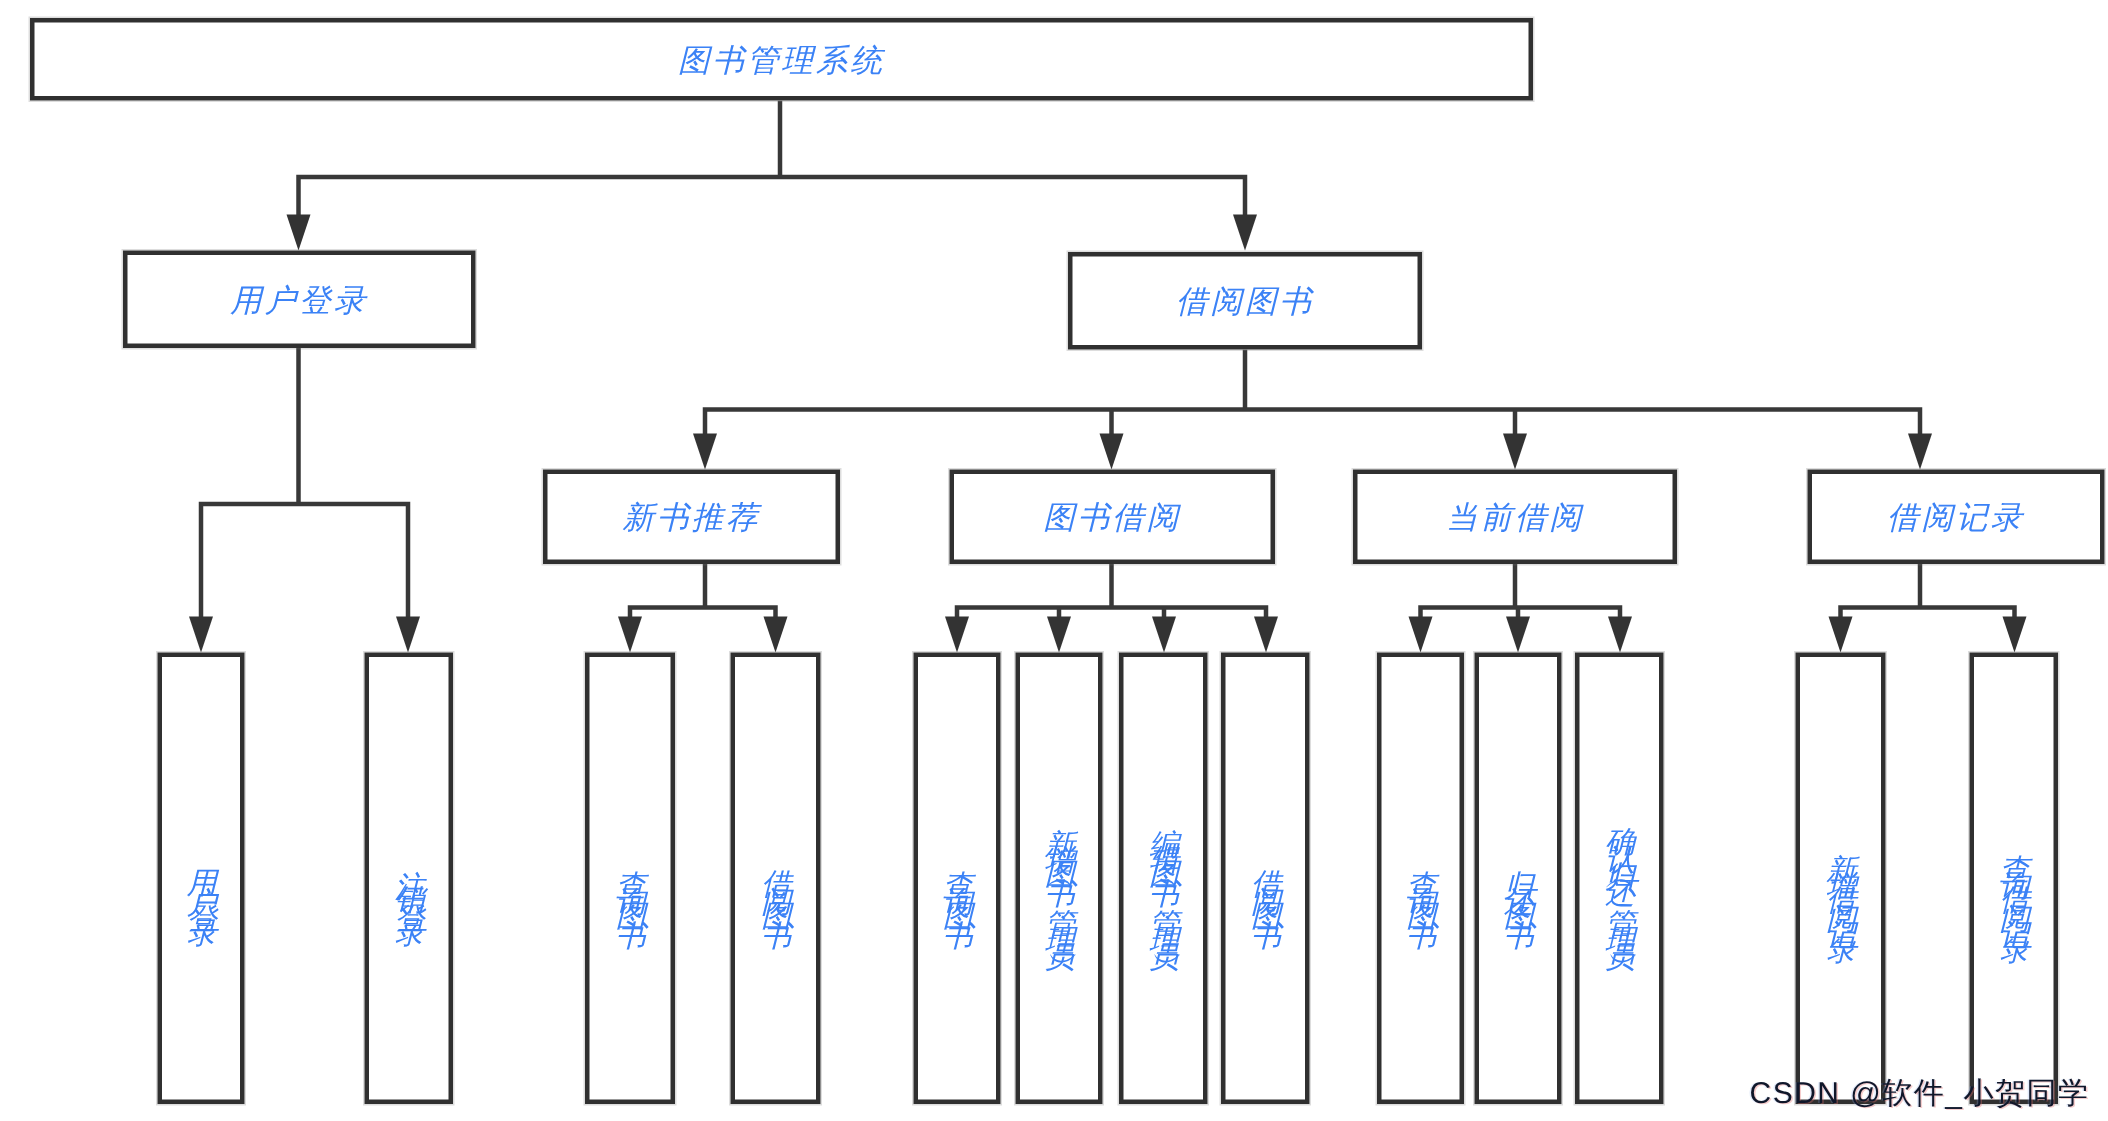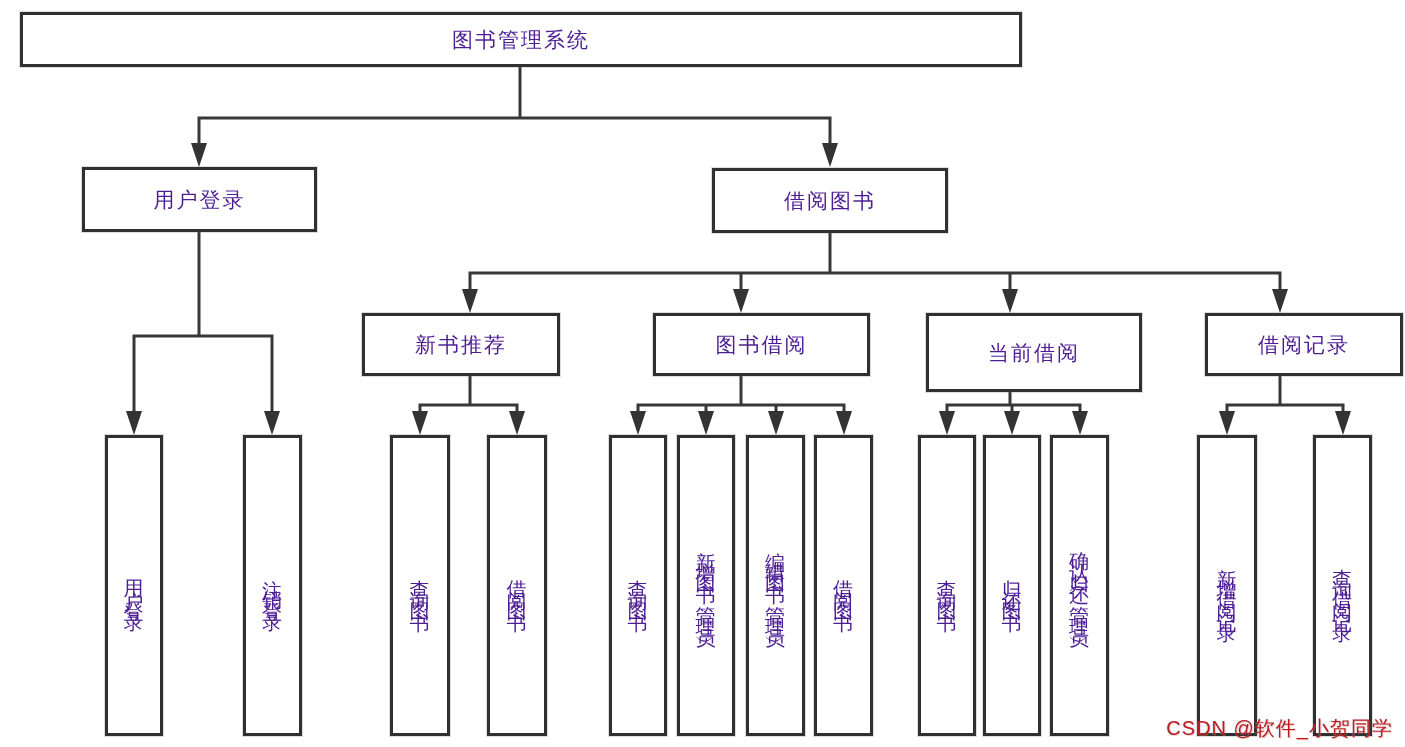--- a/index.html
+++ b/index.html
@@ -26,43 +26,44 @@
     stroke: none;
   }
   .box {
     position: absolute;
     box-sizing: border-box;
     border: 3px solid #303030;
     background: #ffffff;
     display: flex;
     align-items: center;
     justify-content: center;
-    color: #4c1d95;
+    color: #3b82f6;
     z-index: 1;
     box-shadow: 0 0 0 1px rgba(120,120,120,0.25);
+    font-style: italic;
   }
   .box.h {
     font-size: 21px;
     letter-spacing: 2px;
     white-space: nowrap;
   }
   .box.v {
     writing-mode: vertical-rl;
     text-orientation: mixed;
     font-size: 20px;
     letter-spacing: 11px;
     line-height: 1;
   }
   .watermark {
     position: absolute;
     right: 12px;
     bottom: 5px;
     font-size: 20px;
     letter-spacing: 1px;
-    color: #b91c1c;
+    color: #0f172a;
     text-shadow: 1px 1px 0 rgba(227,112,112,0.35), -1px 0 0 rgba(140,170,235,0.25);
     z-index: 3;
     white-space: nowrap;
   }
 </style>
 </head>
 <body>
 
 <div class="stage">
 
@@ -101,22 +102,22 @@
     <path class="arrow" d="M1219 411 L1235 411 L1227 435 Z"></path>
     <path class="arrow" d="M1335 411 L1351 411 L1343 435 Z"></path>
   </svg>
 
   <div class="box h" style="left:20px; top:12px; width:1002px; height:55px;">图书管理系统</div>
 
   <div class="box h" style="left:82px; top:167px; width:235px; height:65px;">用户登录</div>
   <div class="box h" style="left:712px; top:168px; width:236px; height:65px;">借阅图书</div>
 
   <div class="box h" style="left:362px; top:313px; width:198px; height:63px;">新书推荐</div>
-  <div class="box h" style="left:633px; top:313px; width:217px; height:63px;margin-left:20px;">图书借阅</div>
-  <div class="box h" style="left:926px; top:313px; width:216px; height:79px;">当前借阅</div>
+  <div class="box h" style="left:633px; top:313px; width:217px; height:63px;">图书借阅</div>
+  <div class="box h" style="left:902px; top:313px; width:216px; height:63px;">当前借阅</div>
   <div class="box h" style="left:1172px; top:313px; width:198px; height:63px;margin-left:33px;">借阅记录</div>
 
   <div class="box v" style="left:105px; top:435px; width:58px; height:301px;">用户登录</div>
   <div class="box v" style="left:243px; top:435px; width:59px; height:301px;">注销登录</div>
 
   <div class="box v" style="left:390px; top:435px; width:60px; height:301px;">查询图书</div>
   <div class="box v" style="left:487px; top:435px; width:60px; height:301px;">借阅图书</div>
 
   <div class="box v" style="left:609px; top:435px; width:58px; height:301px;">查询图书</div>
   <div class="box v" style="left:677px; top:435px; width:58px; height:301px;">新增图书（管理员）</div>

